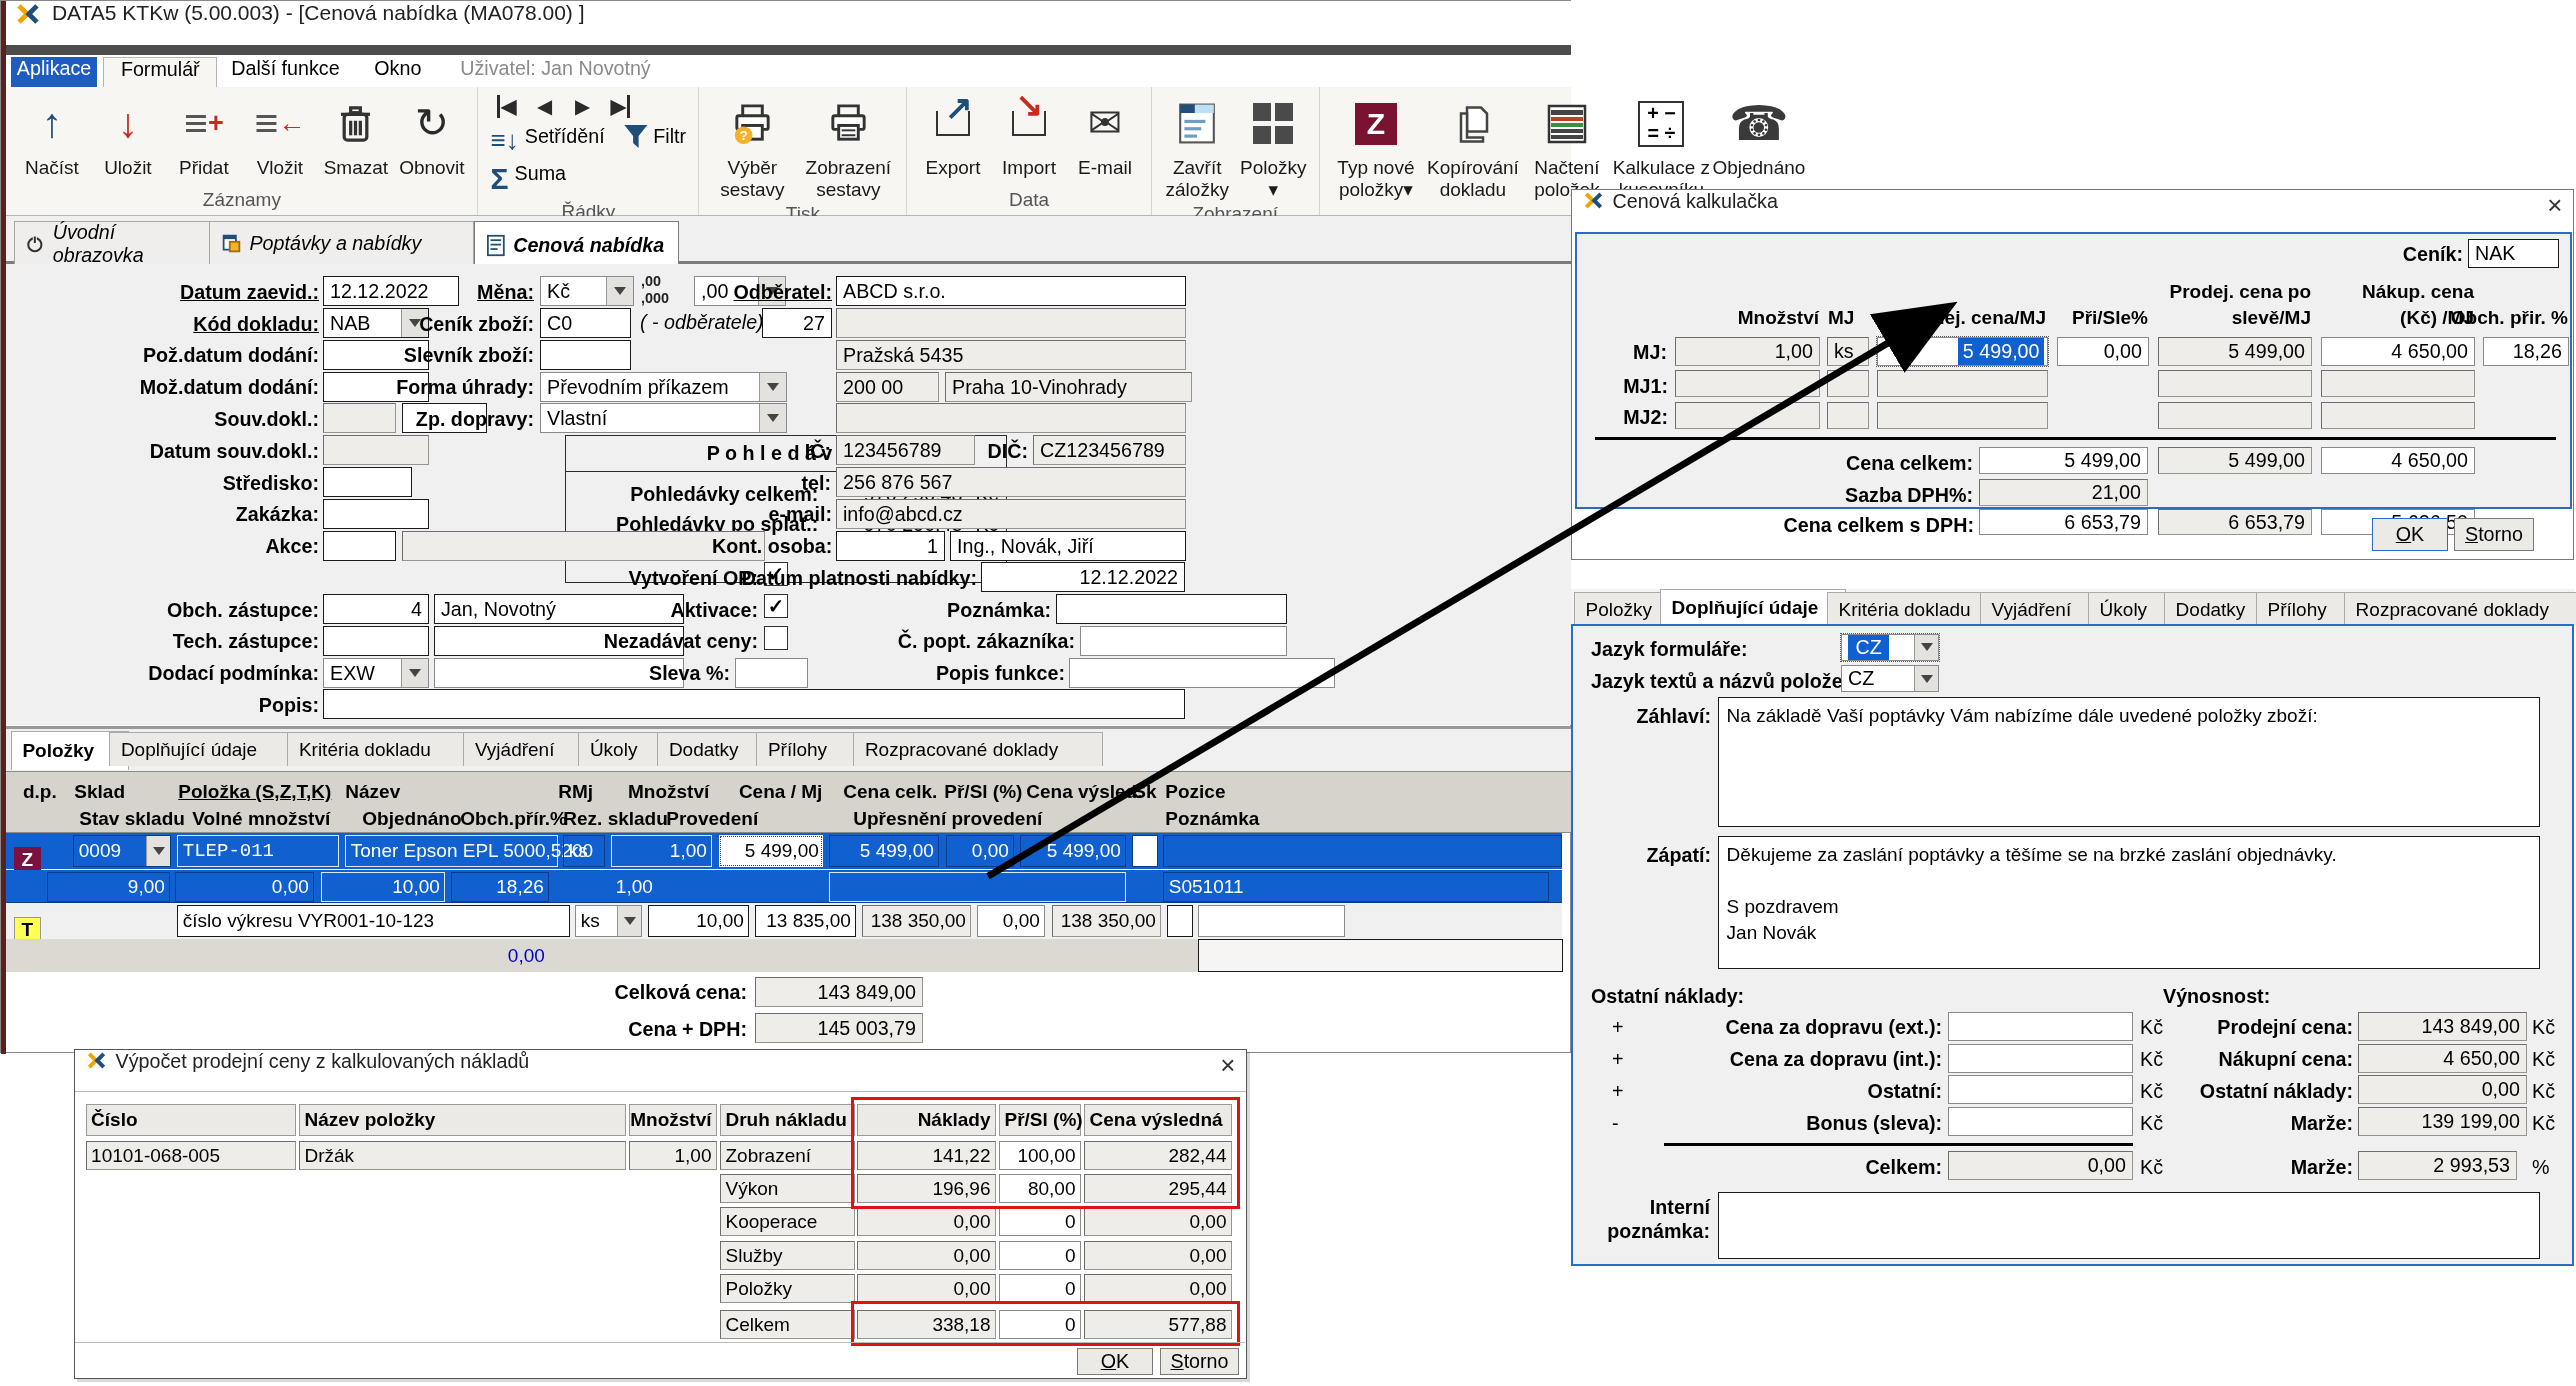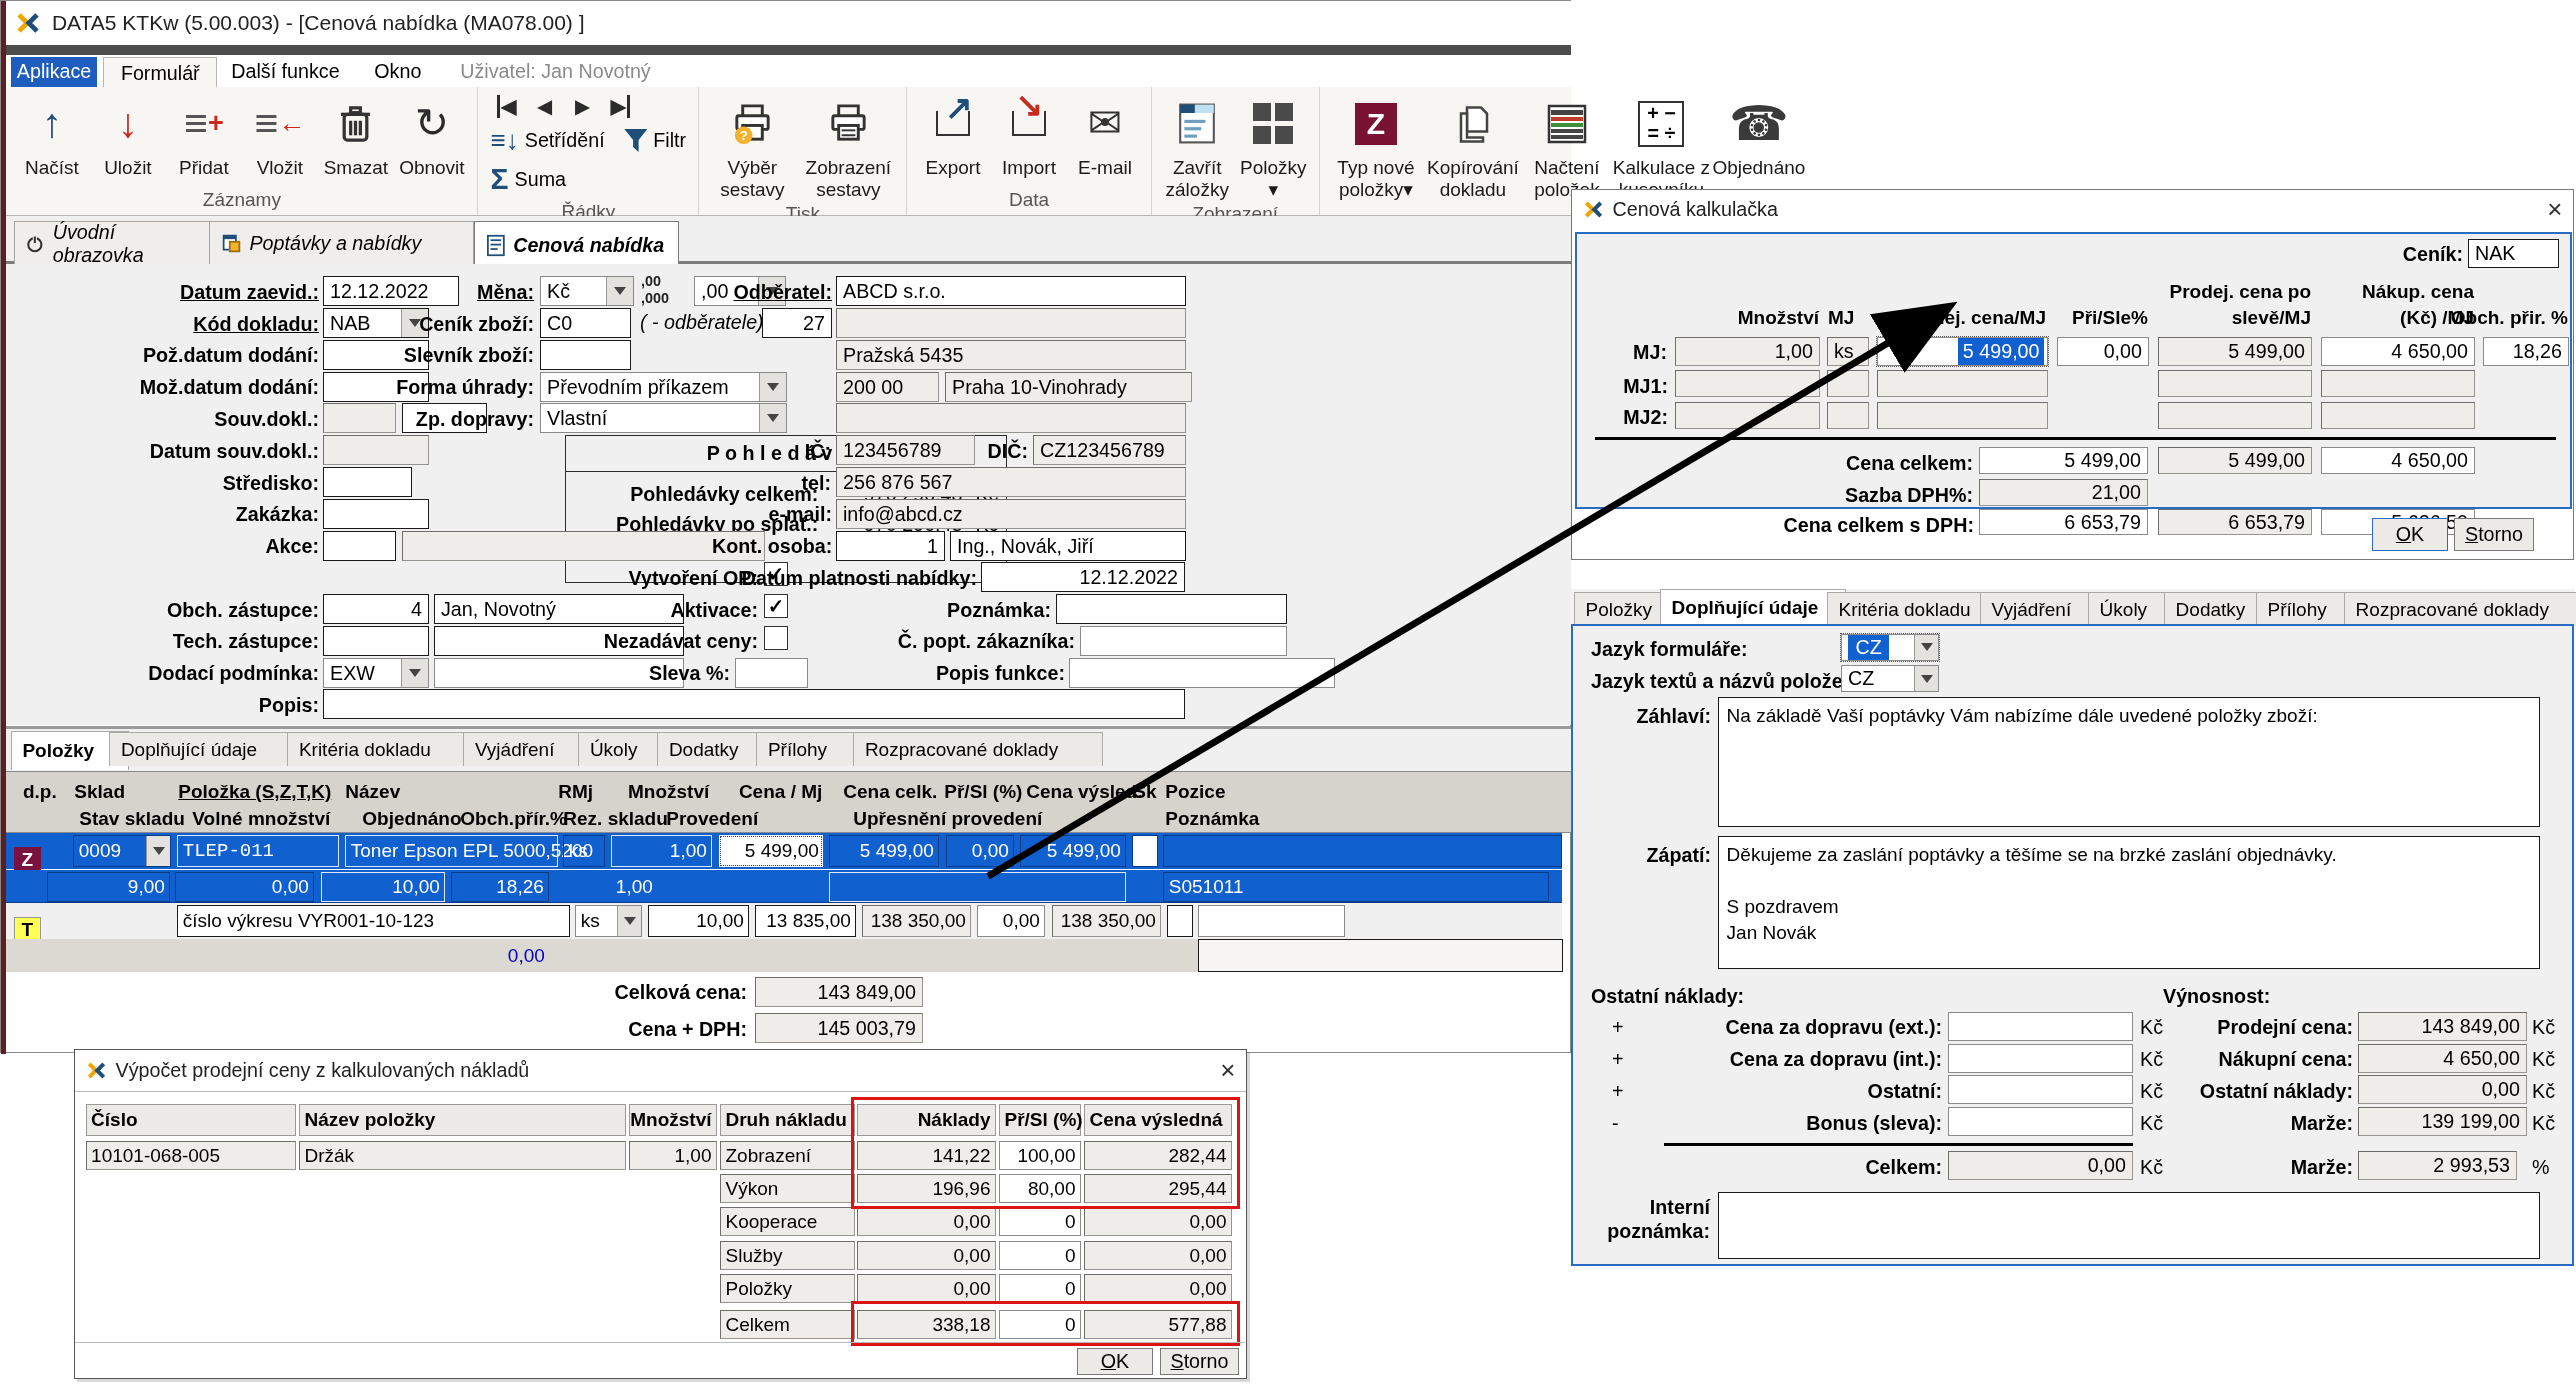--- a/index.html
+++ b/index.html
@@ -2,21 +2,21 @@
 <html style="font-size:12px"><head>
 <meta charset="utf-8">
 <style>
   html,body{margin:0;padding:0}
   body{width:2576px;height:1387px;position:relative;background:#fff;
        font-family:"Liberation Sans",sans-serif;font-size:19.7px;color:#000;overflow:hidden}
   .a{position:absolute;box-sizing:border-box}
   .lb{font-weight:bold;white-space:nowrap}
   .rt{text-align:right}
   .u{text-decoration:underline}
-  .fl{display:flex;align-items:center}
+  .fl{display:flex;align-items:flex-start}
   .fld{background:#fff;border:0.8px solid #8a8a8a;padding:0 6px;display:flex;align-items:center;
        height:30px;box-sizing:border-box;white-space:nowrap;overflow:hidden}
   .b2{border:1.5px solid #1a1a1a}
   .sunk{background:#efedea;border:0.8px solid #979490;border-top-color:#6f6d6a;border-left-color:#6f6d6a}
   .num{justify-content:flex-end}
   .dda{margin-left:auto;width:26px;align-self:stretch;background:#e4e2df;border-left:0.8px solid #999;
        display:flex;align-items:center;justify-content:center;flex:none}
   .tri{width:0;height:0;border-left:6.8px solid transparent;border-right:6.8px solid transparent;border-top:8.3px solid #444}
   .chk{width:24px;height:24px;border:1.5px solid #333;background:#fff;font-weight:bold;font-size:19.7px;
        display:flex;align-items:center;justify-content:center}

